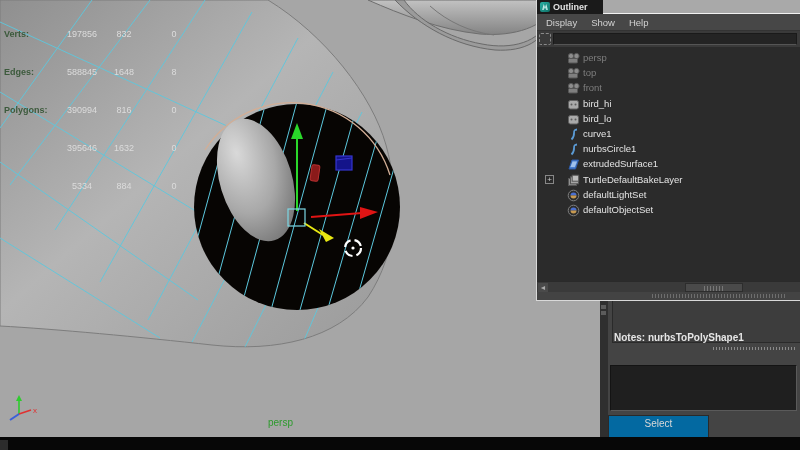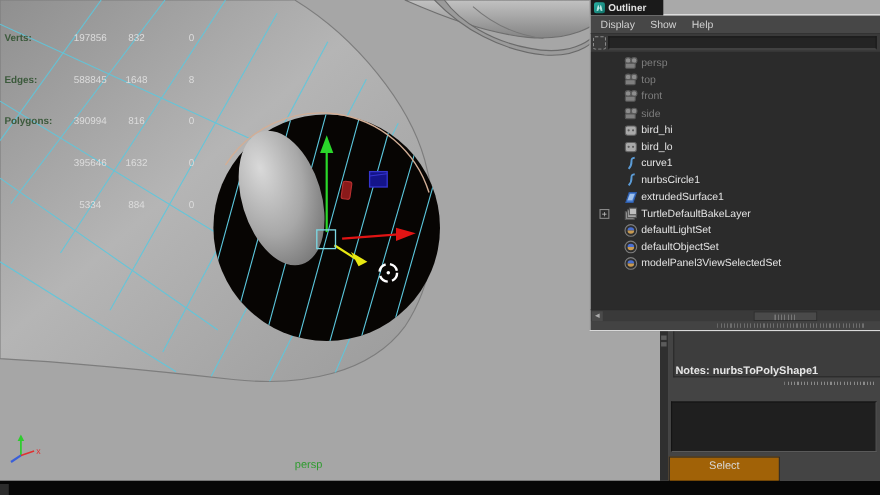--- a/index.html
+++ b/index.html
@@ -23,21 +23,21 @@
   .divider-nub { position:absolute; left:1px; width:5px; height:4px; background:#5c5c5c; }
   #attr-editor { position:absolute; left:608px; top:0; width:192px; height:437px; background:#444; }
   #ae-top-strip { position:absolute; left:600px; top:0; width:200px; height:13px; background:#a9a9a9; border-bottom:1px solid #efefef; }
   #ae-inner-box { position:absolute; left:4px; top:296px; width:188px; height:47px; background:#3d3d3d; border:1px solid #2a2a2a; border-right:none; }
   #ae-dotted-handle { position:absolute; left:105px; top:347px; width:84px; height:3px;
       background:repeating-linear-gradient(90deg,#8a8a8a 0 1px, transparent 1px 3px); }
   #ae-notes-label { position:absolute; left:6px; top:332px; font-size:10px; font-weight:bold; color:#e6e6e6; }
   #ae-notes-box { position:absolute; left:2px; top:365px; width:187px; height:46px; background:#1f1f1f;
       border-top:1px solid #141414; border-left:1px solid #141414; border-bottom:1px solid #5a5a5a; border-right:1px solid #5a5a5a;
       color:#ccc; font-size:9px; resize:none; }
-  .ae-btn { position:absolute; top:415px; height:32px; background:#a16207; border:1px solid #2a2a2a;
+  .ae-btn { position:absolute; top:415px; height:32px; background:#0369a1; border:1px solid #2a2a2a;
       color:#d8d8d8; font-size:10px; text-align:center; line-height:16px; }
   #btn-select { left:0; width:101px; }
   #btn-load { left:104px; width:86px; }
 
   #bottom-strip { position:absolute; left:0; top:437px; width:800px; height:13px; background:#070707; }
   #bottom-strip-nub { position:absolute; left:0; top:440px; width:8px; height:10px; background:#2c2c2c; }
 
   
   #outliner { position:absolute; left:536px; top:0; width:264px; height:301px; background:#434343;
       border-left:1px solid #d9d9d9; border-bottom:1px solid #d9d9d9; display:flex; flex-direction:column; }
@@ -271,29 +271,20 @@
       <div class="ol-item dimmed">
         <span class="ol-expander hidden">+</span>
         <span class="ol-icon"><svg width="13" height="13">
               <circle cx="4" cy="4" r="2.6" fill="#8d8d8d" stroke="#5a5a5a"></circle>
               <circle cx="9.5" cy="4" r="2.6" fill="#8d8d8d" stroke="#5a5a5a"></circle>
               <rect x="1.5" y="6.5" width="9" height="4.5" rx="1" fill="#7f7f7f" stroke="#565656"></rect>
             </svg></span>
         <span class="ol-label">front</span>
       </div>
 
-      <div class="ol-item dimmed">
-        <span class="ol-expander hidden">+</span>
-        <span class="ol-icon"><svg width="13" height="13">
-              <circle cx="4" cy="4" r="2.6" fill="#8d8d8d" stroke="#5a5a5a"></circle>
-              <circle cx="9.5" cy="4" r="2.6" fill="#8d8d8d" stroke="#5a5a5a"></circle>
-              <rect x="1.5" y="6.5" width="9" height="4.5" rx="1" fill="#7f7f7f" stroke="#565656"></rect>
-            </svg></span>
-        <span class="ol-label">side</span>
-      </div>
 
       <div class="ol-item">
         <span class="ol-expander hidden">+</span>
         <span class="ol-icon"><svg width="13" height="13">
               <rect x="1.5" y="2.5" width="10" height="8.5" rx="2" fill="#a9a9a9" stroke="#616161"></rect>
               <circle cx="4.5" cy="6.5" r="1" fill="#5c5c5c"></circle>
               <circle cx="8.5" cy="6.5" r="1" fill="#5c5c5c"></circle>
             </svg></span>
         <span class="ol-label">bird_hi</span>
       </div>
@@ -357,29 +348,20 @@
       <div class="ol-item">
         <span class="ol-expander hidden">+</span>
         <span class="ol-icon"><svg width="13" height="13">
               <circle cx="6.5" cy="6.5" r="5.3" fill="#2e2e2e" stroke="#7e7e7e"></circle>
               <path d="M3.5,6.5 a3 3 0 0 1 6,0 z" fill="#4a6fd0"></path>
               <path d="M9.5,6.5 a3 3 0 0 1 -6,0 z" fill="#c89a50"></path>
             </svg></span>
         <span class="ol-label">defaultObjectSet</span>
       </div>
 
-      <div class="ol-item">
-        <span class="ol-expander hidden">+</span>
-        <span class="ol-icon"><svg width="13" height="13">
-              <circle cx="6.5" cy="6.5" r="5.3" fill="#2e2e2e" stroke="#7e7e7e"></circle>
-              <path d="M3.5,6.5 a3 3 0 0 1 6,0 z" fill="#4a6fd0"></path>
-              <path d="M9.5,6.5 a3 3 0 0 1 -6,0 z" fill="#c89a50"></path>
-            </svg></span>
-        <span class="ol-label">modelPanel3ViewSelectedSet</span>
-      </div>
     </div>
 
     <div id="ol-scrollbar">
       <div id="ol-sb-left">◄</div>
       <div id="ol-sb-thumb"></div>
     </div>
     <div id="ol-resize-strip"></div>
   </div>
 
 </div>

